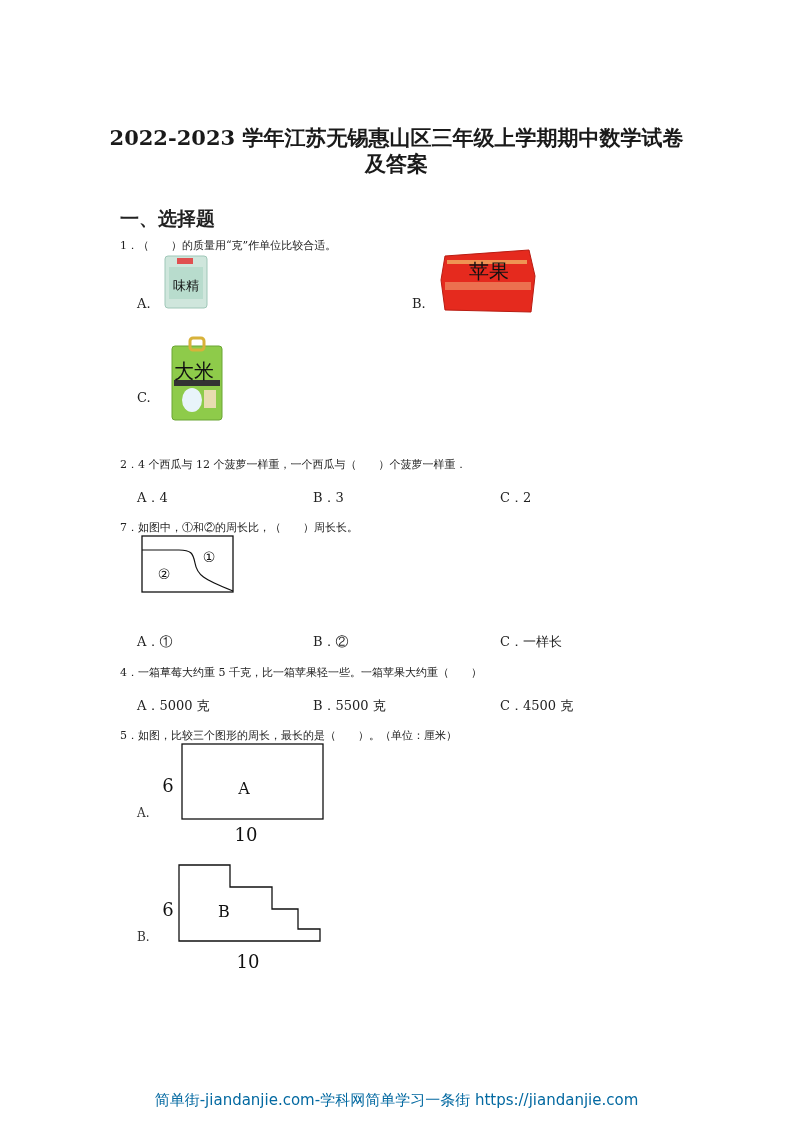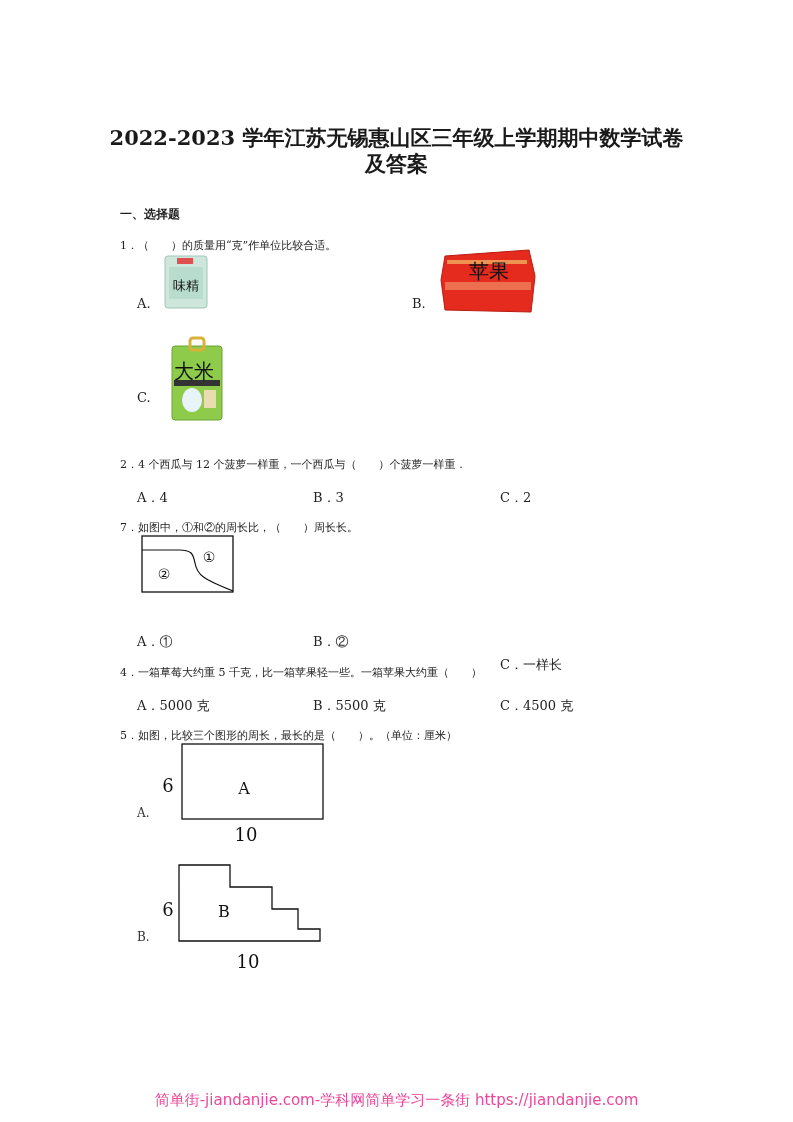--- a/index.html
+++ b/index.html
@@ -1,25 +1,25 @@
 <!DOCTYPE html>
 <html><head>
 <meta charset="utf-8">
 <style>
   html, body { margin: 0; padding: 0; background: #ffffff; }
   body { width: 793px; height: 1122px; position: relative; overflow: hidden;
          font-family: "DejaVu Serif", "Liberation Serif", serif; color: #222; }
   .abs { position: absolute; margin-top: 20px; }
   .title { left: 0; width: 793px; text-align: center; font-weight: bold; font-size: 21px; color: #1a1a1a; }
-  .section { font-family: "DejaVu Sans", "Liberation Sans", sans-serif; font-weight: bold; font-size: 12px; }
+  .section { font-family: "DejaVu Sans", "Liberation Sans", sans-serif; font-weight: bold; font-size: 19px; }
   .q { font-size: 11px; white-space: nowrap; }
   .opt { font-size: 13px; white-space: nowrap; }
   .lbl { font-size: 12px; color: #333; }
   .footer { left: 0; width: 793px; text-align: center; font-family: "DejaVu Sans", "Liberation Sans", sans-serif;
-            font-size: 15px; color: #ec4899; }
+            font-size: 15px; color: #0369a1; }
   .img-box { position: absolute; }
 </style>
 </head>
 <body>
 
 <div class="abs title" style="top:104px;">2022-2023 学年江苏无锡惠山区三年级上学期期中数学试卷</div>
 <div class="abs title" style="top:130px;">及答案</div>
 
 <div class="abs section" style="left:120px; top:186px;">一、选择题</div>
 
@@ -66,21 +66,21 @@
 <div class="img-box" style="left:141px; top:535px; width:94px; height:58px;">
   <svg width="94" height="58" viewBox="0 0 94 58">
     <rect x="1" y="1" width="91" height="56" fill="#fff" stroke="#111" stroke-width="1.3"></rect>
     <path d="M1,15 L38,15 C50,15 52,18 54,28 C56,40 62,44 92,56" fill="none" stroke="#111" stroke-width="1.2"></path>
     <text x="68" y="27" font-size="14" text-anchor="middle" fill="#111" font-family="DejaVu Sans, sans-serif">①</text>
     <text x="23" y="44" font-size="14" text-anchor="middle" fill="#111" font-family="DejaVu Sans, sans-serif">②</text>
   </svg>
 </div>
 <div class="abs opt" style="left:137px; top:613px;">A．①</div>
 <div class="abs opt" style="left:313px; top:613px;">B．②</div>
-<div class="abs opt" style="left:500px; top:636px;">C．一样长</div>
+<div class="abs opt" style="left:500px; top:613px;">C．一样长</div>
 
 <div class="abs q" style="left:120px; top:645px;">4．一箱草莓大约重 5 千克，比一箱苹果轻一些。一箱苹果大约重（　　）</div>
 <div class="abs opt" style="left:137px; top:677px;">A．5000 克</div>
 <div class="abs opt" style="left:313px; top:677px;">B．5500 克</div>
 <div class="abs opt" style="left:500px; top:677px;">C．4500 克</div>
 
 <div class="abs q" style="left:120px; top:708px;">5．如图，比较三个图形的周长，最长的是（　　）。（单位：厘米）</div>
 
 <div class="abs lbl" style="left:137px; top:786px;">A.</div>
 <div class="img-box" style="left:158px; top:740px; width:170px; height:108px;">

